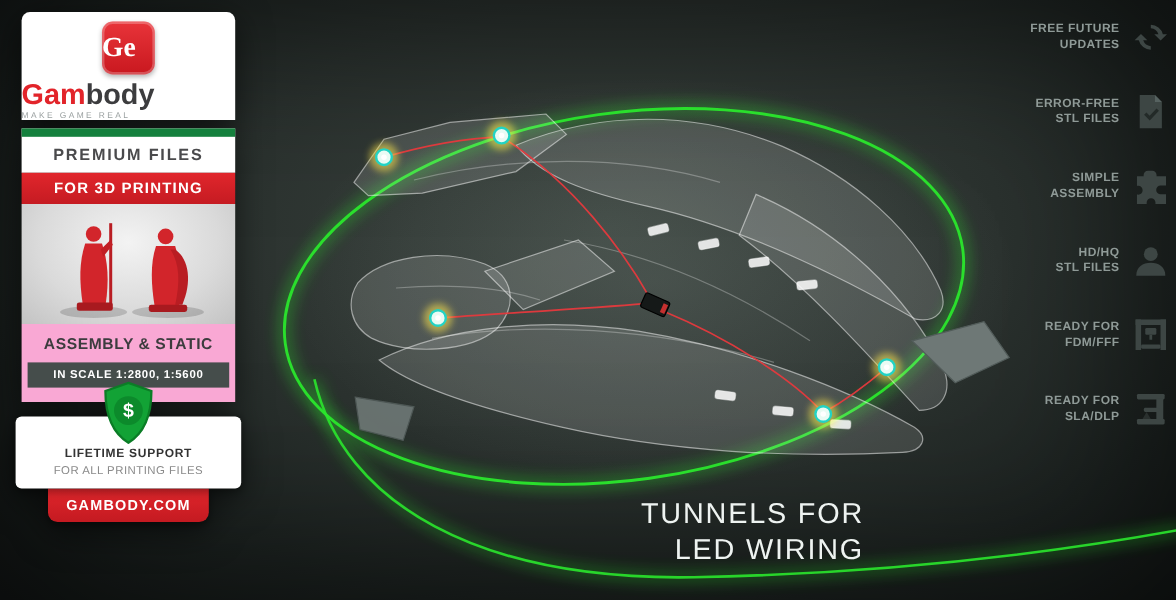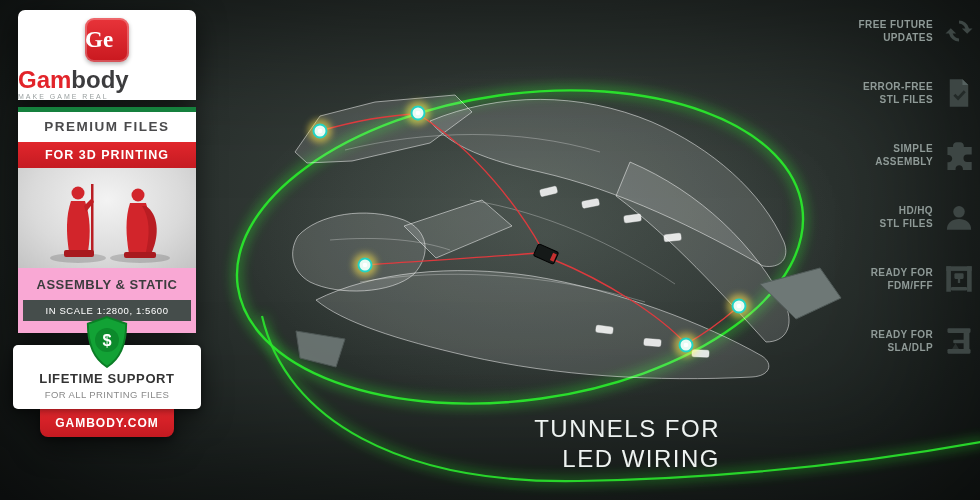--- a/index.html
+++ b/index.html
@@ -26,38 +26,38 @@
   .card{position:absolute;left:18px;top:10px;width:178px;z-index:3;
     filter:drop-shadow(0 7px 14px rgba(0,0,0,.55));}
   .card-top{background:#fff;border-radius:7px 7px 0 0;padding-top:8px;}
   .logo-chip{width:44px;height:44px;margin:0 auto;border-radius:9px;
     background:linear-gradient(#e8343a,#c9181f);color:#fff;
     font-family:"Liberation Serif",serif;font-size:23px;font-weight:bold;line-height:44px;
     box-shadow:inset 0 0 0 2px rgba(255,255,255,.25),0 2px 4px rgba(0,0,0,.3);}
   .brand-name{font-size:24px;font-weight:bold;color:#3c3c3e;margin-top:5px;line-height:26px;}
   .brand-name .red{color:#e2242a;margin-top:31px;}
   .tagline{font-size:7px;color:#9aa0a0;letter-spacing:2px;margin:0 0 7px;}
-  .premium{background:#fff;border-top:5px solid #15803d;text-align:center;
+  .premium{background:#fff;border-top:7px solid #15803d;text-align:center;
     font-size:13.5px;font-weight:bold;color:#4a4a4c;letter-spacing:1.5px;
     padding:7px 0 8px;box-shadow:0 2px 3px rgba(0,0,0,.08);}
   .red-strip{background:linear-gradient(#e1262c,#c51b22);color:#fff;text-align:center;
     font-size:12.5px;font-weight:bold;letter-spacing:1px;padding:6px 0;}
   .figures-panel{height:100px;position:relative;
     background:radial-gradient(ellipse at 50% 32%, #f3f3f3 0%, #dadada 60%, #c3c3c3 100%);}
   .figures-panel svg{position:absolute;inset:0;}
   .white-mid{background:#f9a8d4;padding:7px 0 12px;text-align:center;}
   .assembly{font-size:13px;font-weight:bold;color:#3c3c3e;letter-spacing:.5px;padding:2px 0 8px;}
-  .scale-strip{background:#454d4b;color:#fff;font-size:9.5px;font-weight:normal;
+  .scale-strip{background:#454d4b;color:#fff;font-size:9.5px;font-weight:bold;
     letter-spacing:.6px;padding:5px 0;margin:0 5px;}
   .support-wrap{position:relative;background:#fff;margin:12px -5px 0;border-radius:5px;
     padding:26px 8px 9px;text-align:center;
     box-shadow:0 -2px 6px rgba(0,0,0,.18),0 3px 7px rgba(0,0,0,.28);}
   .shield{position:absolute;top:-30px;left:50%;transform:translateX(-50%);
     width:46px;height:54px;}
-  .support-title{font-size:13px;font-weight:bold;color:#333;letter-spacing:.6px;}
+  .support-title{font-size:10px;font-weight:bold;color:#333;letter-spacing:.6px;}
   .support-sub{font-size:9.5px;color:#8a8a8a;letter-spacing:.4px;margin-top:3px;}
   .site{background:linear-gradient(#e1262c,#c41a21);color:#fff;text-align:center;
     font-size:12px;font-weight:bold;letter-spacing:1px;padding:7px 0;margin:0 22px;
     border-radius:0 0 8px 8px;box-shadow:0 3px 6px rgba(0,0,0,.35);cursor:pointer;}
   
   .features{position:absolute;right:6px;top:16px;width:160px;z-index:3;
     display:flex;flex-direction:column;gap:32px;}
   .feature{display:flex;align-items:center;justify-content:flex-end;gap:11px;height:30px;}
   .feature-text{text-align:right;font-size:10px;font-weight:bold;color:#8f9a97;
     letter-spacing:.4px;line-height:13px;}

